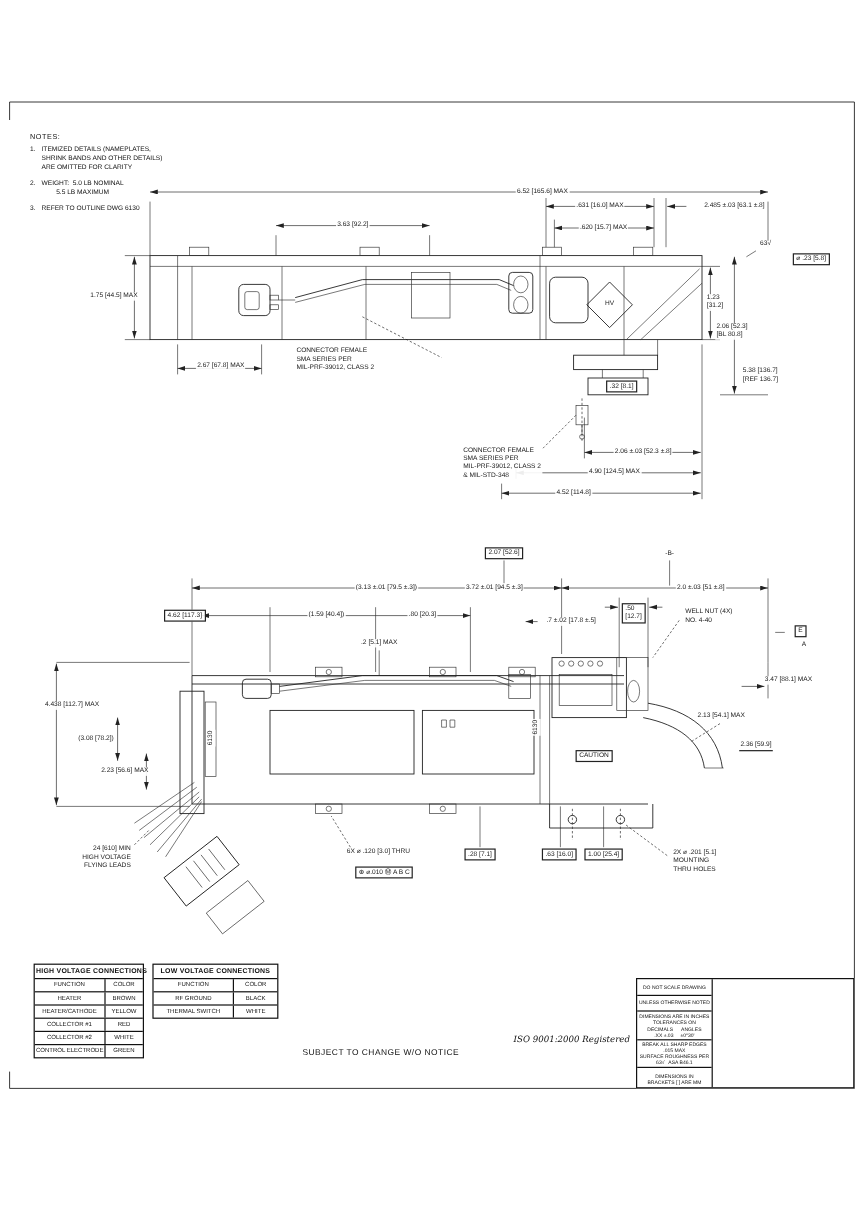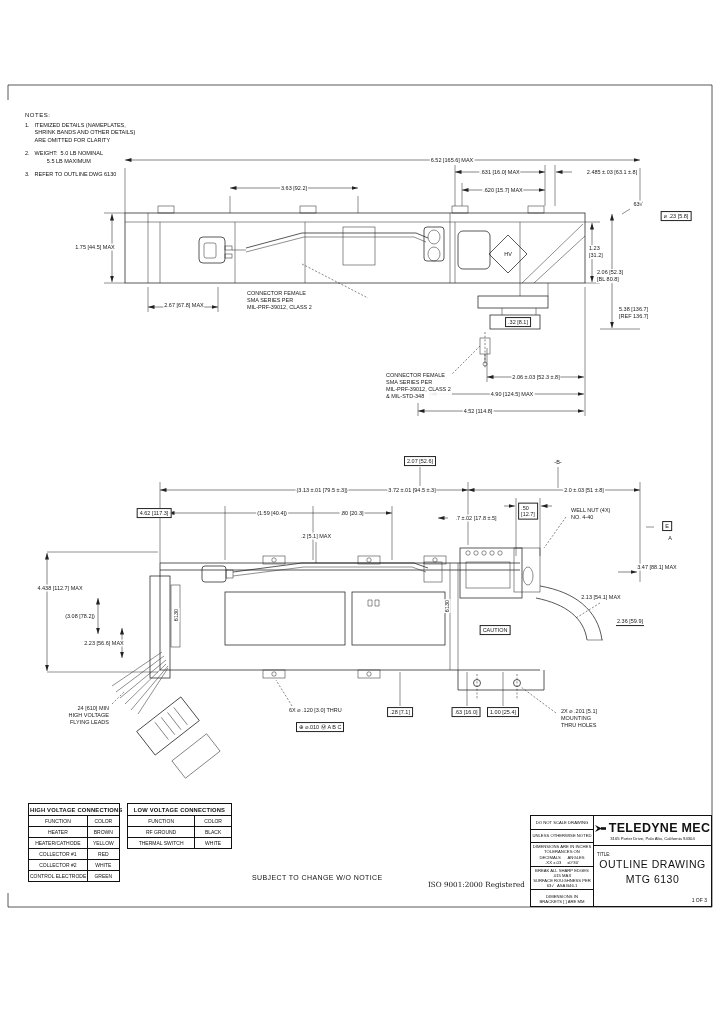--- a/index.html
+++ b/index.html
@@ -34,21 +34,21 @@
   .tb-cell:last-child{border-bottom:none;}
   .tb-right{flex:1;position:relative;display:flex;flex-direction:column;}
   .tb-logo-row{display:flex;align-items:center;justify-content:center;gap:3px;margin-top:5px;}
   .tb-company{font-size:12.5px;font-weight:bold;letter-spacing:.3px;}
   .tb-address{font-size:4.2px;text-align:center;margin-top:1px;border-bottom:1px solid #111;padding-bottom:4px;}
   .tb-title-label{position:absolute;left:3px;top:36px;font-size:4.5px;}
   .tb-title{font-size:10.5px;text-align:center;margin-top:12px;letter-spacing:.5px;}
   .tb-number{font-size:10.5px;text-align:center;margin-top:3px;letter-spacing:.5px;}
   .tb-sheet{position:absolute;right:4px;bottom:3px;font-size:5px;}
   .footer-note{position:absolute;top:874px;font-size:7px;letter-spacing:.4px;}
-  .footer-iso{position:absolute;top:880px;font-size:7.2px;
+  .footer-iso{position:absolute;top:861px;font-size:7.2px;font-style:italic;
        font-family:"DejaVu Serif",serif;}
 </style>
 </head>
 <body>
 
 <svg class="linework" width="720" height="1012" viewBox="0 0 720 1012">
   <defs>
     <marker id="ar" markerWidth="7" markerHeight="5" refX="6.5" refY="2" orient="auto-start-reverse" markerUnits="userSpaceOnUse">
       <path d="M0,0 L6.5,2 L0,4 z" fill="#222"></path>
     </marker>
@@ -332,27 +332,13 @@
 TOLERANCES ON
 DECIMALS      ANGLES
 .XX ±.03     ±0°30'</div>
       <div class="tb-cell" style="height: 22px;">BREAK ALL SHARP EDGES
 .015 MAX
 SURFACE ROUGHNESS PER
 63√   ASA B46.1</div>
       <div class="tb-cell" style="height: 18px;">DIMENSIONS IN
 BRACKETS [ ] ARE MM</div>
     </div>
-  <div class="tb-right">
-    <div class="tb-logo-row">
-      <svg width="11" height="11" viewBox="0 0 11 11">
-        <polygon points="0,2 7,5.5 0,9 2.5,5.5" fill="#111"></polygon>
-        <rect x="6" y="4.2" width="5" height="2.6" fill="#111"></rect>
-      </svg>
-      <span class="tb-company">TELEDYNE MEC</span>
-    </div>
-    <div class="tb-address">3165 Porter Drive, Palo Alto, California 94304</div>
-    <span class="tb-title-label">TITLE:</span>
-    <div class="tb-title">OUTLINE DRAWING</div>
-    <div class="tb-number">MTG 6130</div>
-    <div class="tb-sheet">1 OF 3</div>
-  </div>
 </div>
 
 </body></html>

